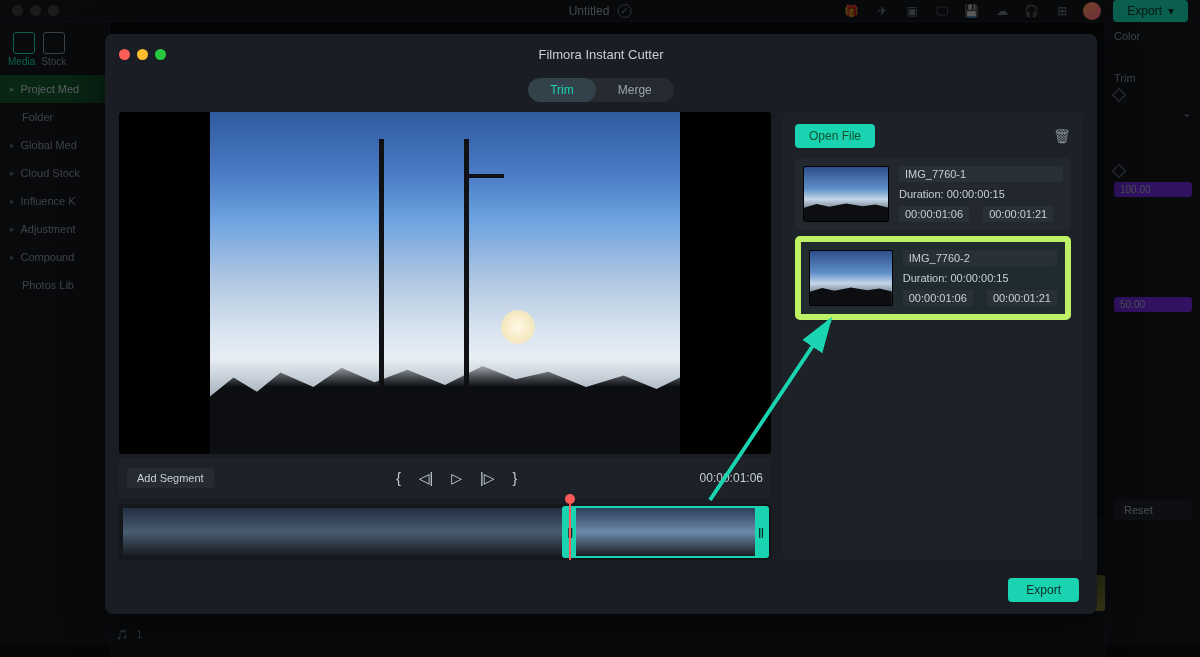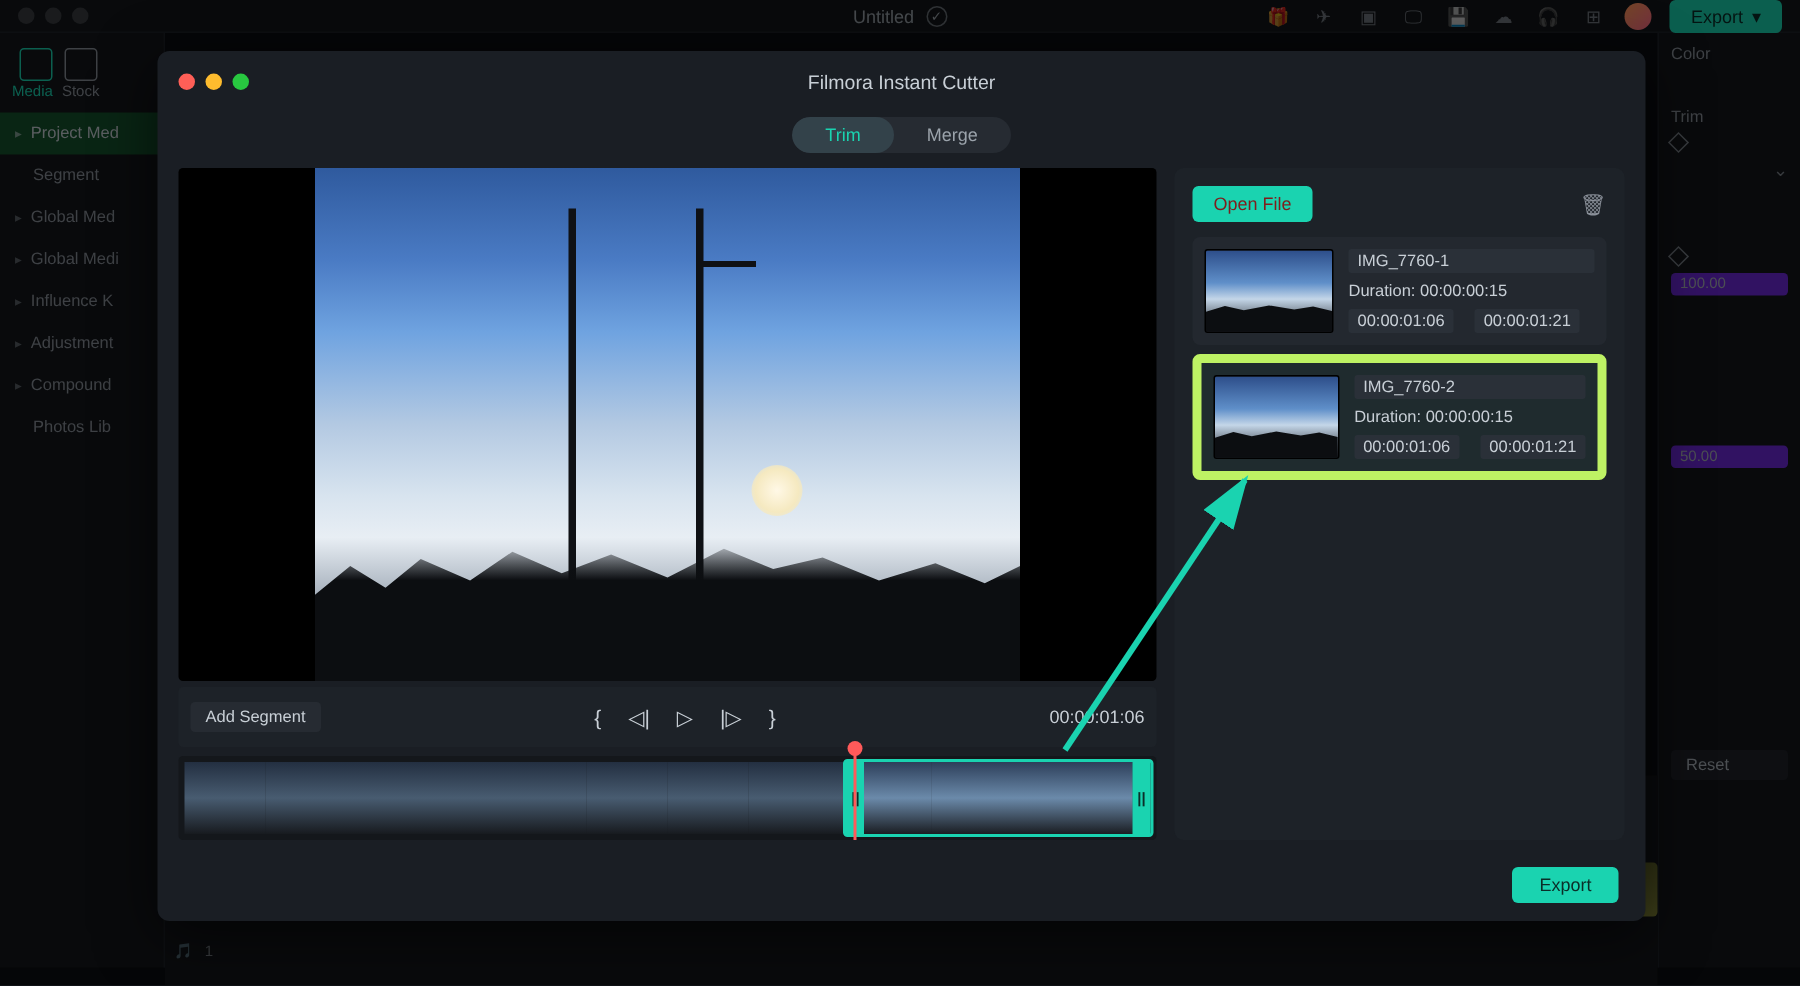--- a/index.html
+++ b/index.html
@@ -78,21 +78,21 @@
 .thumb { flex:1; background:linear-gradient(180deg,#2d3f5a,#6b8aaa 50%,#1a1d22); opacity:.6; }
 .sel-range { position:absolute; left:68%; right:2px; top:2px; bottom:2px; border:2px solid #1ad3b0; border-radius:3px; display:flex; }
 .sel-range .h { width:12px; background:#1ad3b0; display:flex; align-items:center; justify-content:center; color:#0b2e28; font-size:10px; font-weight:bold; }
 .sel-range .mid { flex:1; display:flex; }
 .sel-range .mid .thumb { opacity:1; }
 .playhead { position:absolute; left:69%; top:-6px; bottom:0; width:2px; background:#ff5a5a; }
 .playhead::before { content:''; position:absolute; top:-4px; left:-4px; width:10px; height:10px; border-radius:50%; background:#ff5a5a; }
 
 .right-col { width:300px; background:#1d2228; border-radius:6px; padding:12px; display:flex; flex-direction:column; }
 .rc-top { display:flex; justify-content:space-between; align-items:center; margin-bottom:10px; }
-.open-file { background:#1ad3b0; color:#7f1d1d; padding:5px 14px; border-radius:4px; font-size:12px; font-weight:500; }
+.open-file { background:#1ad3b0; color:#14532d; padding:5px 14px; border-radius:4px; font-size:12px; font-weight:500; }
 .trash { color:#8a9099; font-size:14px; }
 
 .clip-card { display:flex; gap:10px; padding:8px; border-radius:5px; background:#23282f; margin-bottom:6px; }
 .clip-card.sel { border:6px solid #bef264; background:#1f2b2e; }
 .clip-thumb { width:86px; height:56px; border-radius:2px; background:linear-gradient(180deg,#2d4e8a 0%,#5f8fc9 40%,#c4d6e8 60%,#1a1d22 100%); position:relative; border:1px solid #000; }
 .clip-thumb::after { content:''; position:absolute; bottom:0; left:0; right:0; height:35%; background:#0c0e11; clip-path:polygon(0 30%,15% 10%,30% 25%,50% 8%,70% 22%,85% 12%,100% 28%,100% 100%,0 100%); }
 .clip-info { flex:1; display:flex; flex-direction:column; gap:6px; font-size:11px; color:#c8cfd6; }
 .clip-name { background:#2a3038; padding:2px 6px; border-radius:2px; }
 .clip-times { display:flex; gap:14px; }
 .clip-times span { background:#2a3038; padding:2px 6px; border-radius:2px; }
@@ -142,27 +142,27 @@
         </div>
       <div class="nav-tab">
           <span class="ic"></span>
           <span>Stock</span>
         </div>
     </div>
     <div class="side-item sel">
         <span>Project Med</span>
       </div>
     <div class="side-item noarr">
-        <span>Segment</span>
+        <span>Folder</span>
       </div>
     <div class="side-item">
         <span>Global Med</span>
       </div>
     <div class="side-item">
-        <span>Global Medi</span>
+        <span>Cloud Stock</span>
       </div>
     <div class="side-item">
         <span>Influence K</span>
       </div>
     <div class="side-item">
         <span>Adjustment</span>
       </div>
     <div class="side-item">
         <span>Compound</span>
       </div>

